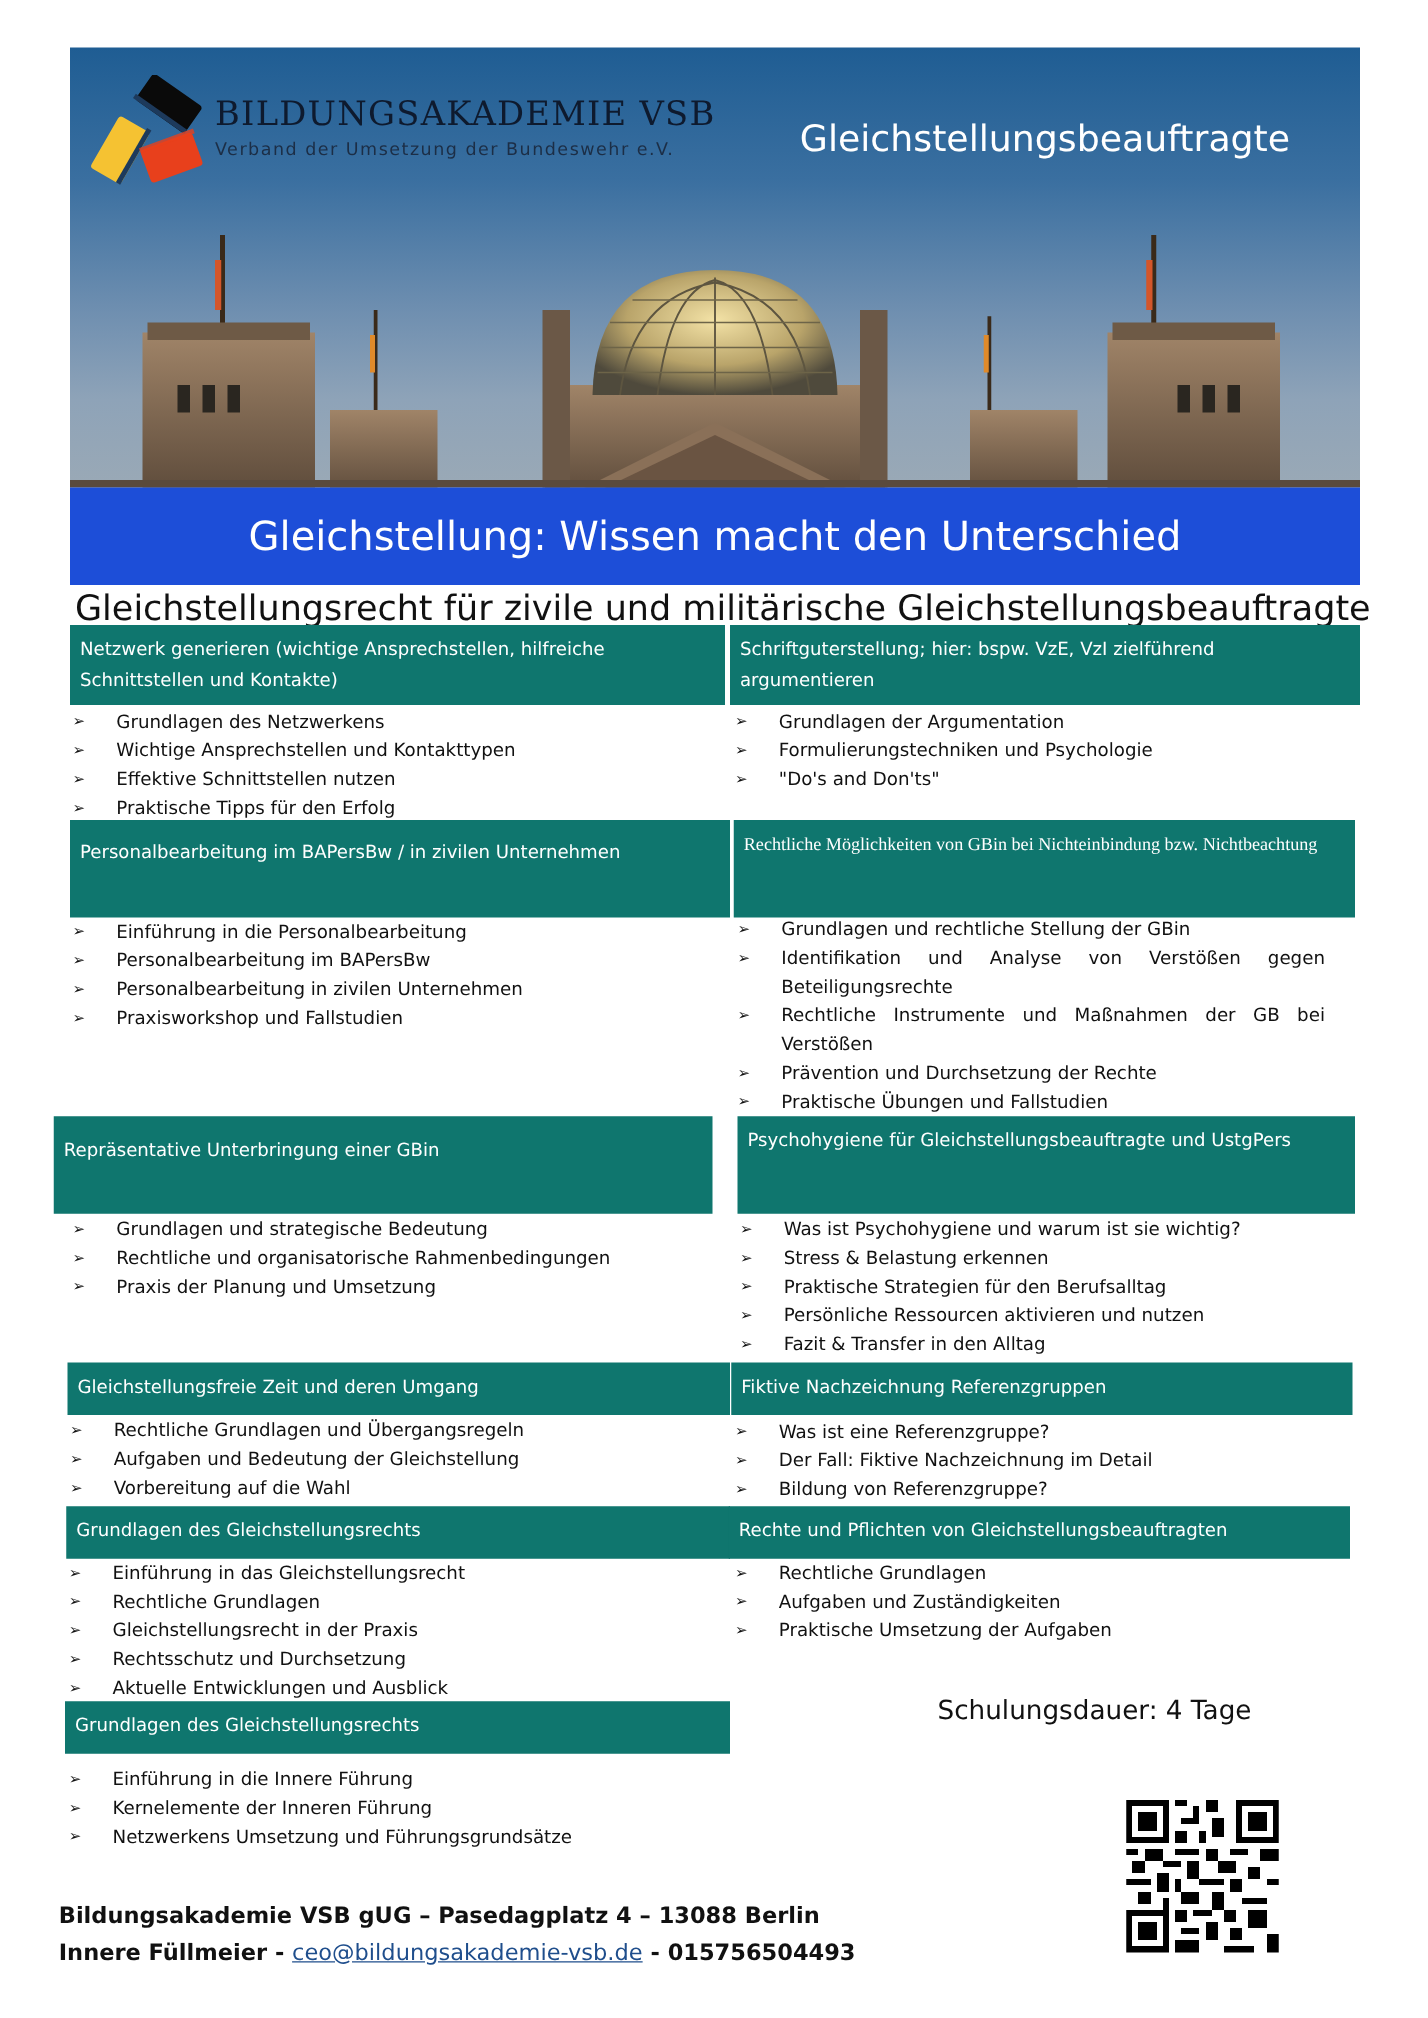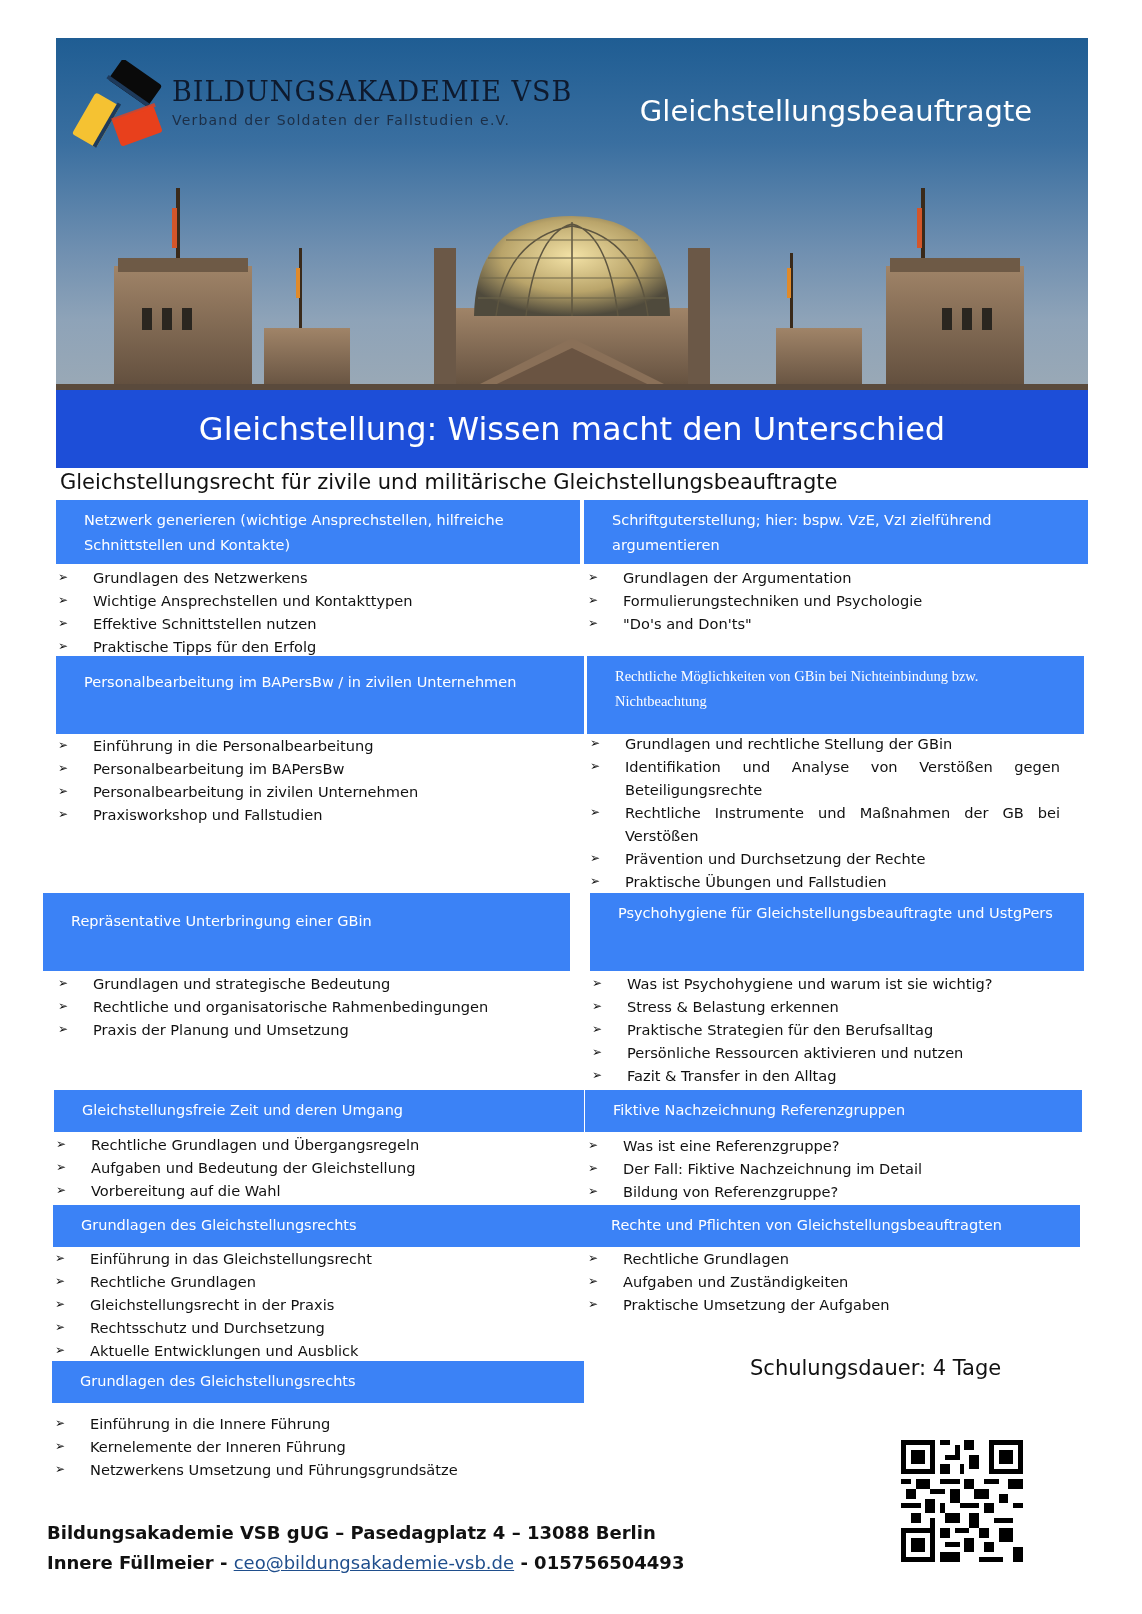--- a/index.html
+++ b/index.html
@@ -29,26 +29,26 @@
   .hero-title.t1 { top: 56px; }
   .hero-title.t2 { top: 122px; }
   .building { position: absolute; left: 0; top: 150px; width: 1032px; height: 210px; }
 
   .banner {
     position: absolute; left: 56px; top: 390px; width: 1032px; height: 78px;
     background: #1d4ed8; color: #fff; display: flex; align-items: center; justify-content: center;
     font-size: 32px; font-weight: 500;
   }
   .subtitle {
-    position: absolute; left: 60px; top: 470px; font-size: 21px; color: #111;
+    position: absolute; left: 60px; top: 470px; font-size: 28px; color: #111;
   }
 
   .sec-head {
-    position: absolute; background: #3b82f6; color: #fff;
-    font-size: 14.5px; line-height: 25px; padding: 8px 28px;
+    position: absolute; background: #0f766e; color: #fff;
+    font-size: 14.5px; line-height: 25px; padding: 8px 8px;
   }
   .sec-list { position: absolute; list-style: none; font-size: 14.6px; color: #111; }
   .sec-list li { position: relative; padding-left: 35px; line-height: 23px; }
   .sec-list li .arrow {
     position: absolute; left: 0; top: 0; font-size: 12px; color: #111;
   }
   .sec-list.justify li { text-align: justify; text-align-last: left; }
 
   .duration {
     position: absolute; left: 713px; top: 1356px; font-size: 21px; color: #111; margin-left: 37px;
@@ -121,21 +121,21 @@
       <rect x="2" y="46" width="48" height="28" rx="3" fill="#f5c232"></rect>
       <rect x="2" y="70" width="50" height="4" fill="#1d3a5c"></rect>
     </g>
     <g transform="rotate(-20 68 68)">
       <rect x="46" y="52" width="44" height="28" rx="3" fill="#e8401c"></rect>
       <rect x="46" y="50" width="46" height="4" fill="#e8401c" opacity="0.8"></rect>
     </g>
   </svg>
 
   <div class="brand-name">BILDUNGSAKADEMIE VSB</div>
-  <div class="brand-sub">Verband der Soldaten der Fallstudien e.V.</div>
+  <div class="brand-sub">Verband der Umsetzung der Bundeswehr e.V.</div>
   <div class="hero-title t1">Gleichstellungsbeauftragte</div>
 </div>
 
 <div class="banner">
   <span>Gleichstellung: Wissen macht den Unterschied</span>
 </div>
 <div class="subtitle">Gleichstellungsrecht für zivile und militärische Gleichstellungsbeauftragte</div>
 
 <div class="sec-head" style="left:56px;top:500px;width:524px;height:64px;">Netzwerk generieren (wichtige Ansprechstellen, hilfreiche Schnittstellen und Kontakte)</div>
 <ul class="sec-list" style="left:58px;top:566px;width:520px;">

